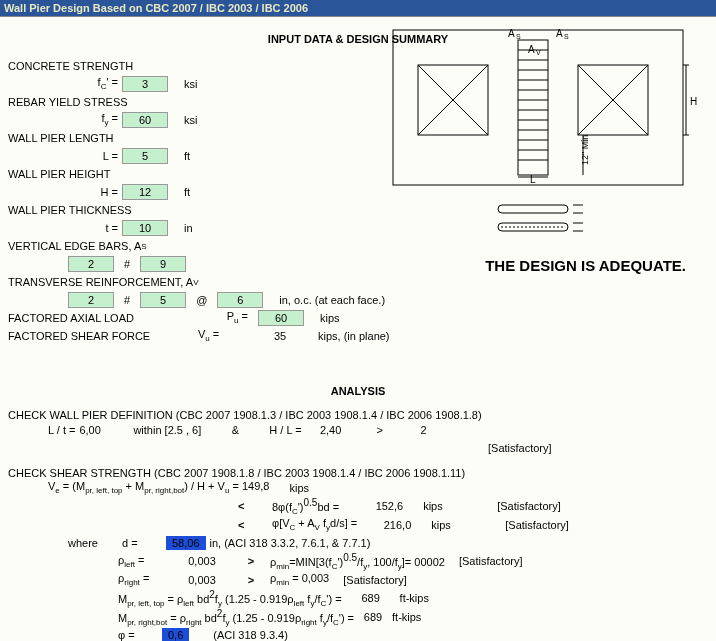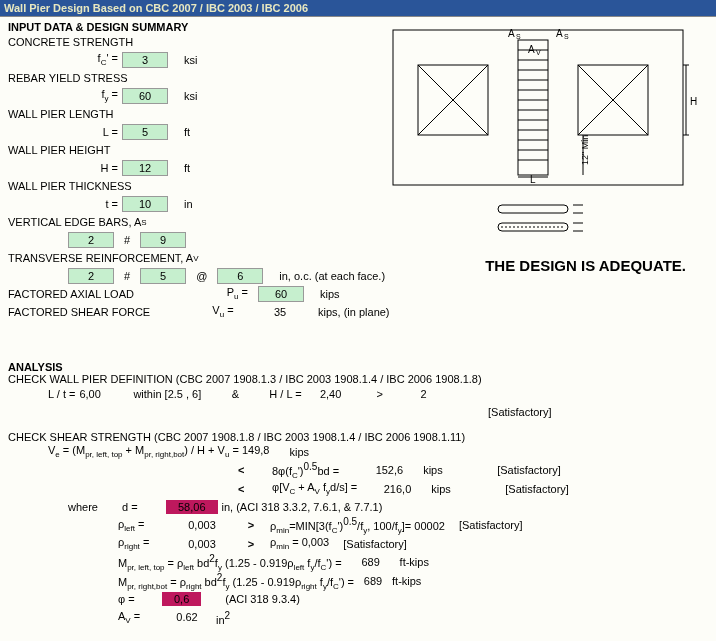--- a/index.html
+++ b/index.html
@@ -18,41 +18,42 @@
     padding: 2px 4px;
     font-size: 11px;
     border-bottom: 1px solid #888;
   }
   .content {
     padding: 4px 8px;
     position: relative;
   }
   .section-head {
     font-weight: bold;
-    margin: 0 0;
+    margin: 12px 0;
+    text-align: center;
   }
   .row {
     display: flex;
     align-items: center;
     min-height: 18px;
   }
   .label-col { width: 190px; }
   .sym-col { width: 50px; text-align: right; padding-right: 4px; }
   .unit-col { width: 60px; padding-left: 16px; }
   .input-cell {
     background: #c6efce;
     border: 1px solid #999;
     min-width: 40px;
     text-align: center;
     display: inline-block;
     padding: 1px 2px;
   }
   .yellow-cell {
-    background: #be185d;
-    padding: 1px 12px;
+    background: #1d4ed8;
+    padding: 1px 6px;
   }
   sub { font-size: 8px; }
   sup { font-size: 10px; margin-top: 16px; }
   .diagram-box {
     position: absolute;
     right: 8px;
     top: 8px;
     width: 320px;
   }
   .adequate {
@@ -205,21 +206,21 @@
 
   <div class="row">
     <span class="label-col">FACTORED AXIAL LOAD</span>
     <span style="width:50px;text-align:right"><span>P</span><sub>u</sub><span> =</span></span>
     <span class="input-cell" style="margin-left:10px">60</span>
     <span class="unit-col">kips</span>
   </div>
 
   <div class="row">
     <span class="label-col">FACTORED SHEAR FORCE</span>
-    <span style="width:50px;text-align:center"><span>V</span><sub>u</sub><span> =</span></span>
+    <span style="width:50px;text-align:left"><span>V</span><sub>u</sub><span> =</span></span>
     <span class="input-cell" style="background:transparent;border:none;margin-left:10px">35</span>
     <span class="unit-col" style="width:auto">kips, (in plane)</span>
   </div>
 
   <div class="section-head" style="margin-top:40px">ANALYSIS</div>
 
   <div>CHECK WALL PIER DEFINITION (CBC 2007 1908.1.3 / IBC 2003 1908.1.4 / IBC 2006 1908.1.8)</div>
   <div class="analysis-row" style="padding-left:40px">
     <span>L / t  =</span>
     <span style="width:50px;text-align:left">6,00</span>

